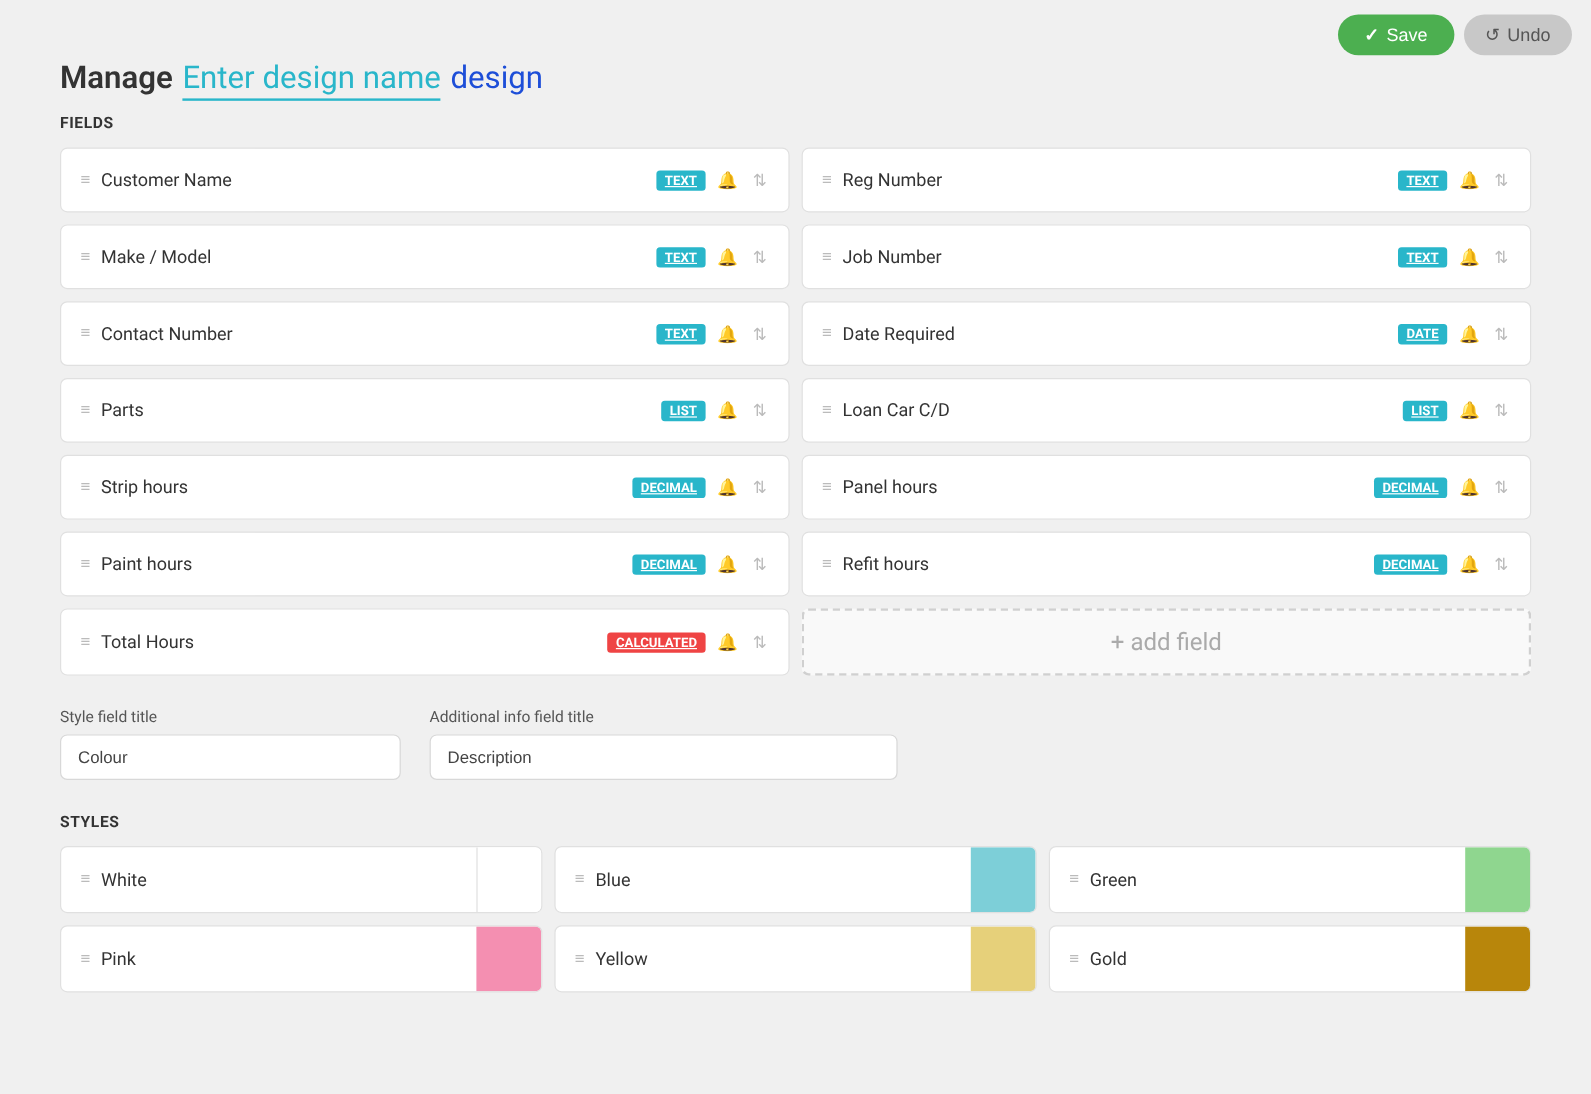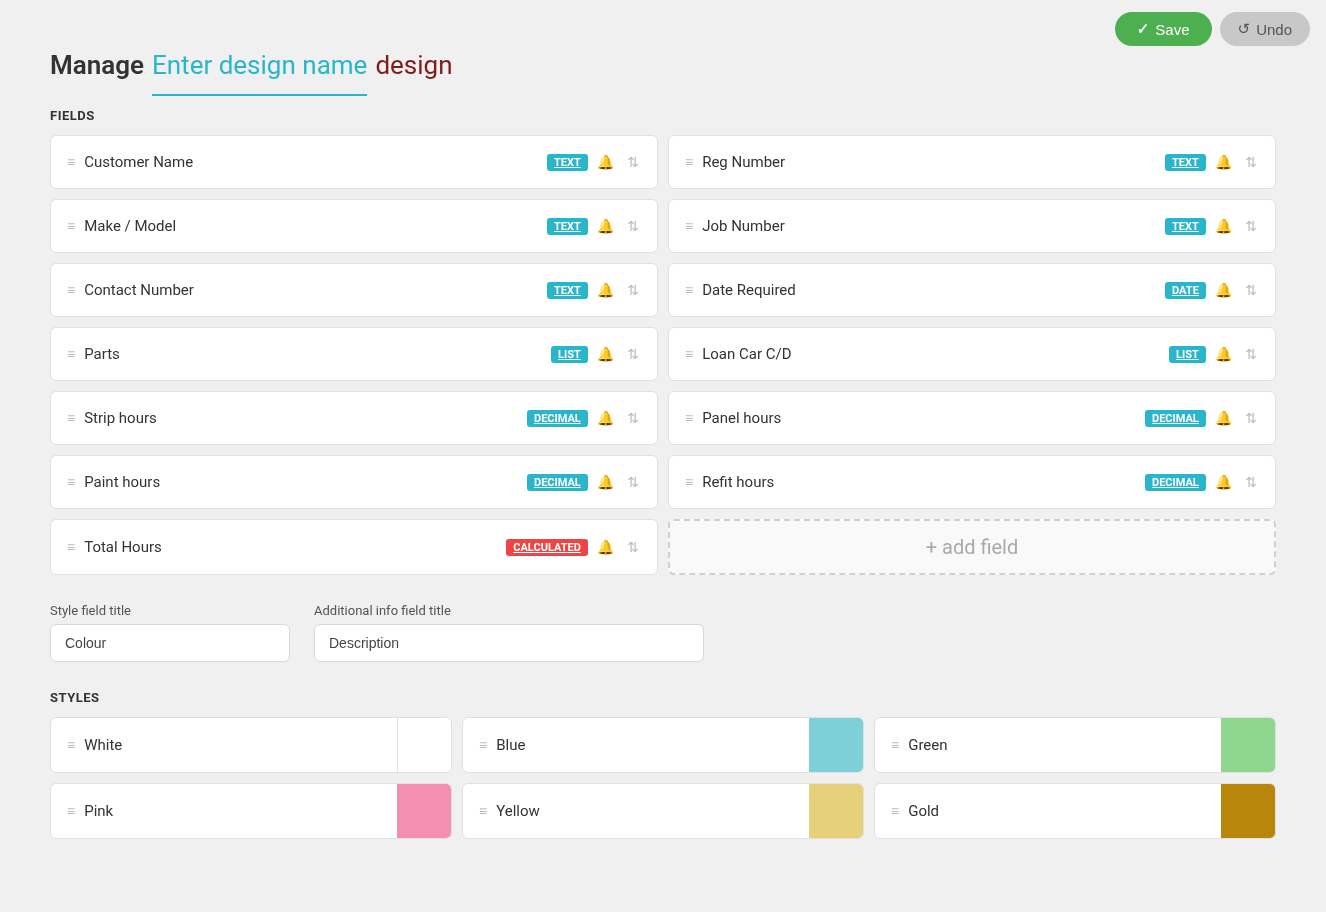--- a/index.html
+++ b/index.html
@@ -62,25 +62,25 @@
       gap: 8px;
       margin-bottom: 12px;
       font-size: 26px;
       color: #333;
       font-weight: 400;
     }
     .page-title .manage { font-weight: 600; color: #333; }
     .page-title .design-name {
       color: #29b6ca;
       border-bottom: 2px solid #29b6ca;
-      padding-bottom: 14px;
+      padding-bottom: 2px;
       font-weight: 400;
       text-align: right;
     }
-    .page-title .design { font-weight: 400; color: #7f1d1d; }
+    .page-title .design { font-weight: 400; color: #1d4ed8; }
 
     
     .section-label {
       font-size: 13px;
       font-weight: 700;
       color: #333;
       letter-spacing: 0.5px;
       margin-bottom: 12px;
     }
 
@@ -175,21 +175,21 @@
       font-size: 13px;
       color: #555;
     }
     .meta-input {
       background: #fff;
       border: 1px solid #d8d8d8;
       border-radius: 6px;
       padding: 10px 14px;
       font-size: 14px;
       color: #444;
-      width: 240px;
+      width: 284px;
     }
     .meta-input.wide { width: 390px; }
 
     
     .styles-grid {
       display: grid;
       grid-template-columns: 1fr 1fr 1fr;
       gap: 10px;
     }
 

